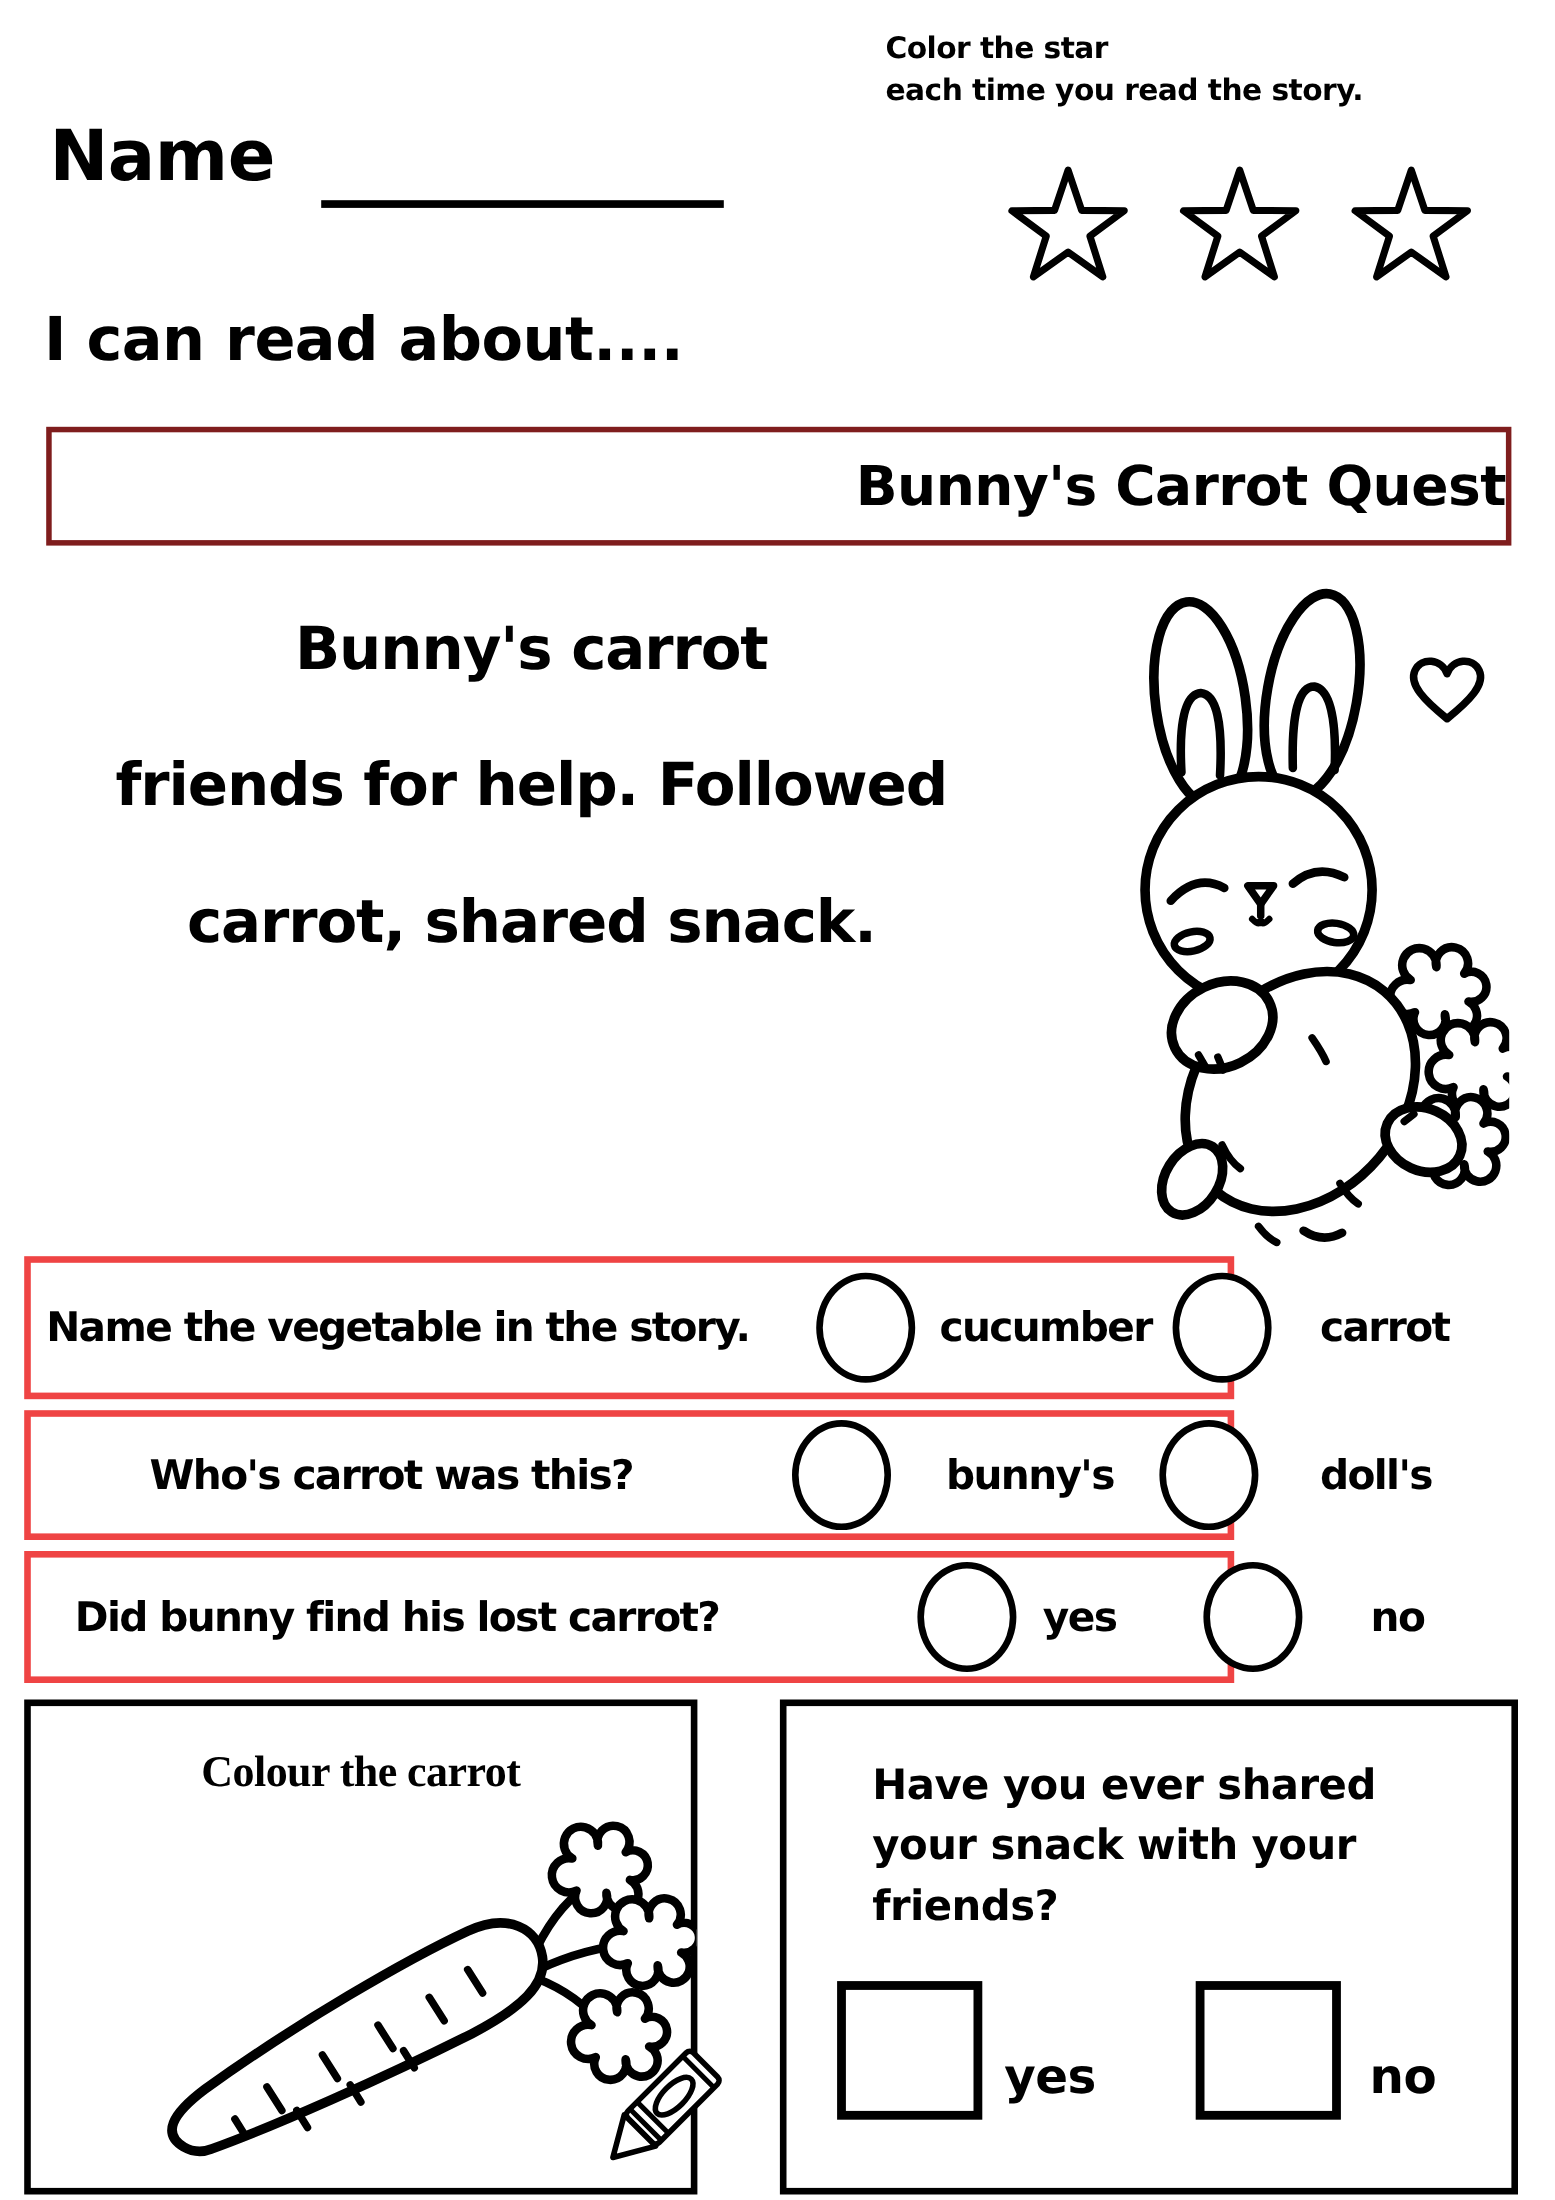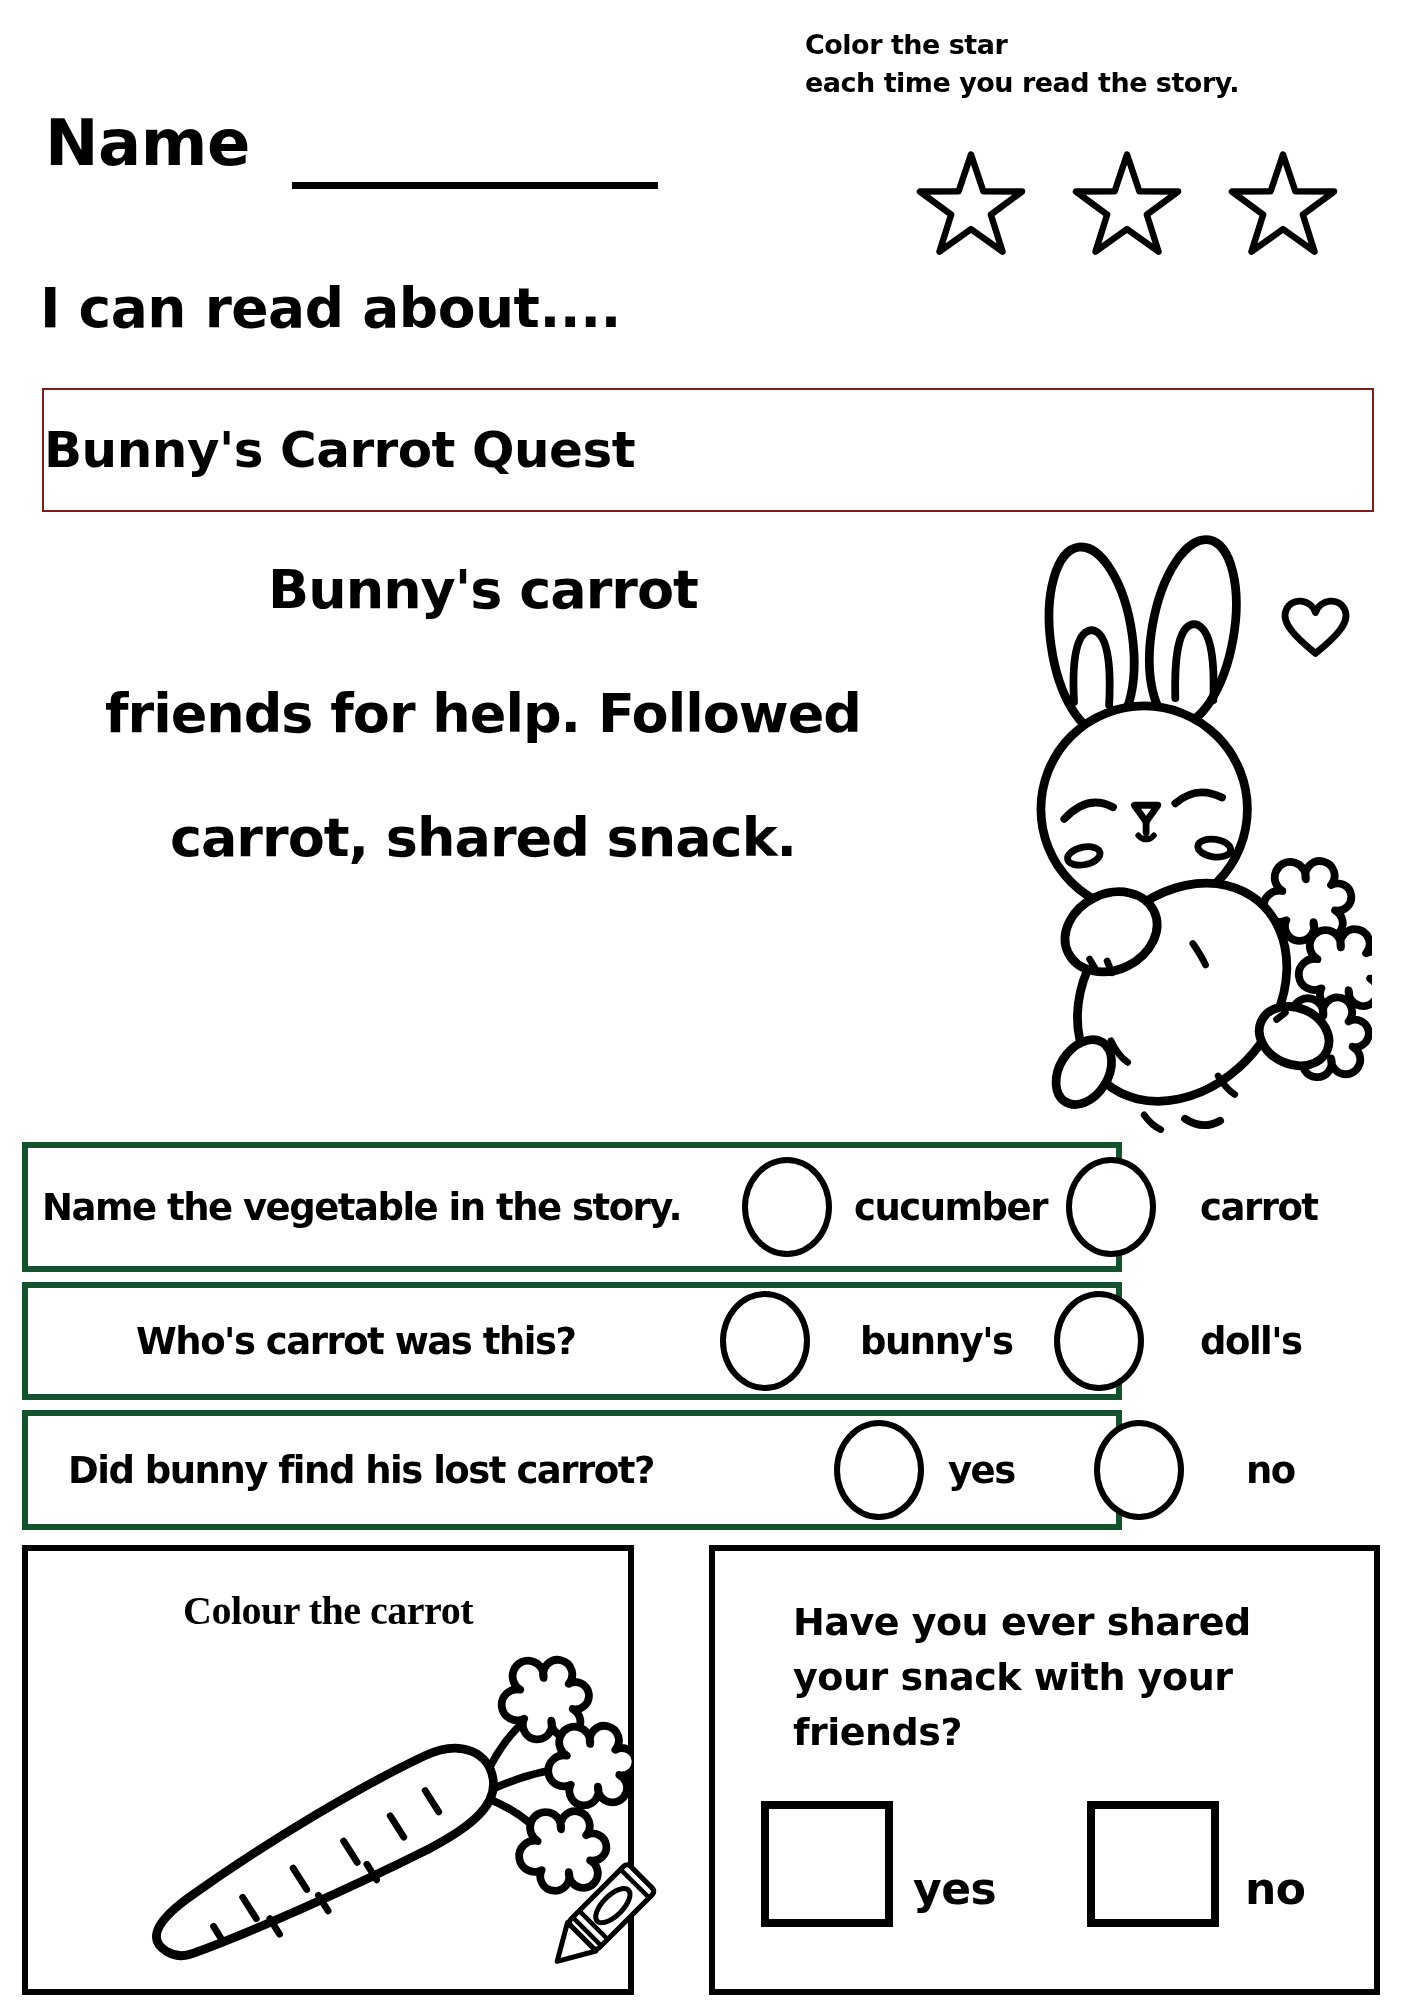--- a/index.html
+++ b/index.html
@@ -15,31 +15,31 @@
   .name-label { position:absolute; left:45px; top:106px; font-size:64px; }
   .name-line  { position:absolute; left:292px; top:118px; width:366px; height:64px;
                 border-bottom:7px solid #000; }
 
   .star-instruction { position:absolute; left:805px; top:26px; width:560px;
                       text-align:left; font-size:27px; line-height:38px; }
   .stars-row { position:absolute; left:912px; top:146px; display:flex; gap:38px; }
 
   .read-about { position:absolute; left:40px; top:276px; font-size:55px; }
 
-  .title-box { position:absolute; left:42px; top:388px; width:1332px; height:124px;
-               border:2px solid #7f1d1d; box-sizing:border-box; display:flex;
-               align-items:center; justify-content:flex-start; font-size:50px; }
+  .title-box { position:absolute; left:42px; top:388px; width:1332px; height:108px;
+               border:5px solid #7f1d1d; box-sizing:border-box; display:flex;
+               align-items:center; justify-content:flex-end; font-size:50px; }
 
   .story-text { position:absolute; left:8px; top:528px; width:950px; text-align:center;
                 font-size:54px; line-height:124px; letter-spacing:-1px; }
   .story-line { display:block; }
 
   .bunny-illo { position:absolute; left:1002px; top:534px; }
 
-  .q-row { position:absolute; left:22px; width:1100px; border:6px solid #14532d;
+  .q-row { position:absolute; left:22px; width:1100px; border:6px solid #ef4444;
            box-sizing:border-box; background:#fff; }
   #q1 { top:1142px; height:130px; }
   #q2 { top:1282px; height:118px; }
   #q3 { top:1410px; height:120px; }
   .q-row .prompt, .q-row .opt {
     position:absolute; top:50%; transform:translateY(-50%);
     font-size:37px; letter-spacing:-1.5px; white-space:nowrap; }
   .q-row .circle { position:absolute; top:50%; transform:translateY(-50%);
     width:90px; height:100px; border:6px solid #000; border-radius:50%;
     box-sizing:border-box; background:#fff; }

